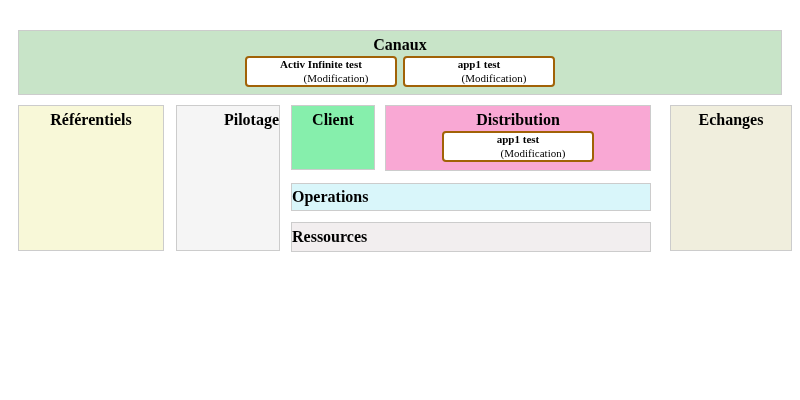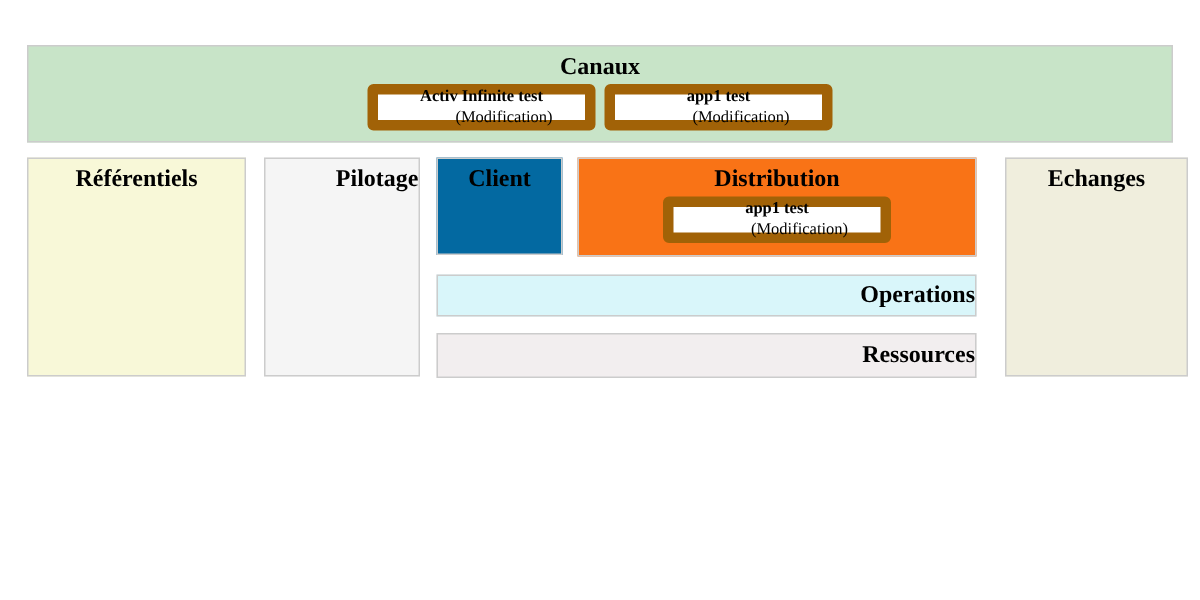--- a/index.html
+++ b/index.html
@@ -8,39 +8,39 @@
     font-family:"Liberation Serif","DejaVu Serif",serif;color:#000;
     overflow:hidden;
   }
   .zone{
     position:absolute;box-sizing:border-box;border:1px solid #cccccc;
     text-align:center;
   }
   .zone-title{
     font-weight:bold;font-size:16px;line-height:1.2;padding-top:4px;
   }
-  .bar{display:flex;align-items:center;justify-content:flex-end;}
+  .bar{display:flex;align-items:center;justify-content:flex-start;}
   .bar .zone-title{padding-top:0;}
   
   #z-canaux{left:18px;top:30px;width:764px;height:65px;background:#c8e4c8;}
   #z-referentiels{left:18px;top:105px;width:146px;height:146px;background:#f8f8d8;}
   #z-pilotage{left:176px;top:105px;width:104px;height:146px;background:#f5f5f5;text-align:right;}
-  #z-client{left:291px;top:105px;width:84px;height:65px;background:#0369a1;font-family:Liberation Serif, serif;}
-  #z-distribution{left:385px;top:105px;width:266px;height:66px;background:#f97316;}
+  #z-client{left:291px;top:105px;width:84px;height:65px;background:#86efac;font-family:Liberation Serif, serif;}
+  #z-distribution{left:385px;top:105px;width:266px;height:66px;background:#f9a8d4;}
   #z-operations{left:291px;top:183px;width:360px;height:28px;background:#d9f6fa;}
   #z-ressources{left:291px;top:222px;width:360px;height:30px;background:#f2eeef;}
   #z-echanges{left:670px;top:105px;width:122px;height:146px;background:#f0eedd;}
   #z-data-plateforme{left:18px;top:262px;width:764px;height:28px;background:#fb9eea;}
   #z-transverse-si{left:18px;top:302px;width:764px;height:27px;background:#f4f4f4;}
   
   .chips-row{
     display:flex;justify-content:center;gap:6px;margin-top:2px;
   }
   .app-chip{
-    box-sizing:border-box;background:#ffffff;border:7px solid #a16207;
+    box-sizing:border-box;background:#ffffff;border:2px solid #a16207;
     border-radius:4px;width:152px;height:31px;
     display:flex;flex-direction:column;justify-content:center;align-items:center;
     cursor:pointer;
   }
   .app-chip .app-name{font-weight:bold;font-size:11px;line-height:1.25;}
   .app-chip .app-status{font-size:11px;line-height:1.25;margin-left:30px;}
 </style>
 </head>
 <body>
 

